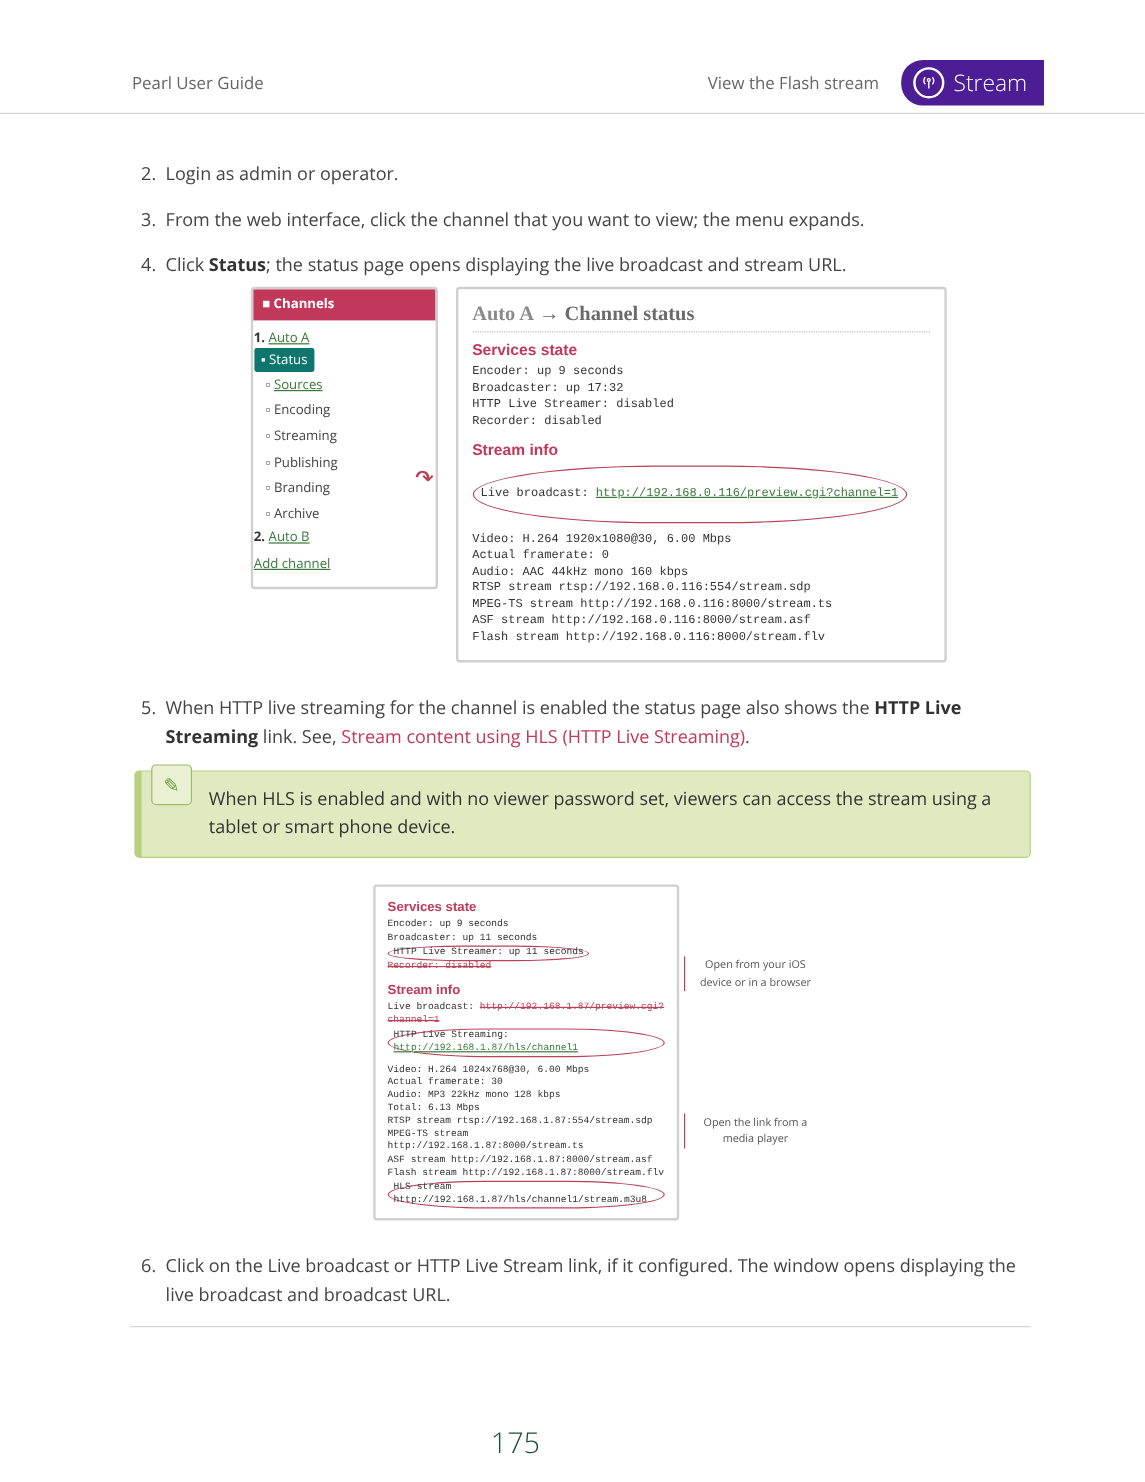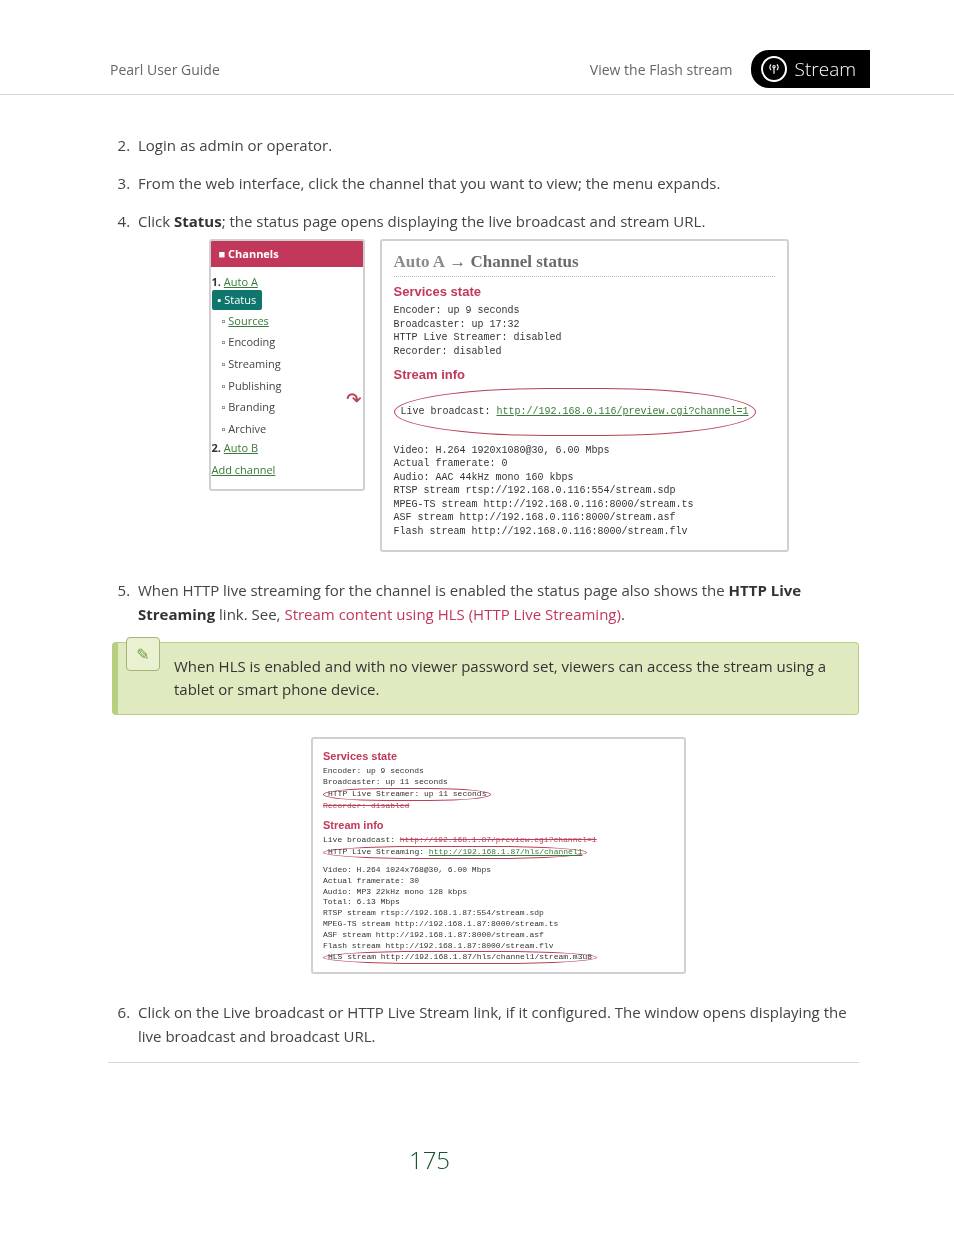--- a/index.html
+++ b/index.html
@@ -14,21 +14,21 @@
   .header-row{
     display:flex;
     align-items:center;
     border-bottom:1px solid #d6d6d6;
     padding:0 90px 6px 110px;
   }
   .hdr-left{flex:1;font-size:14px;color:#666}
   .hdr-center{font-size:14px;color:#666;margin-right:18px}
   .stream-badge{
     display:flex;align-items:center;
-    background:#000000;color:#fff;
+    background:#4c1d95;color:#fff;
     border-radius:18px 0 0 18px;
     padding:6px 14px 6px 10px;
     font-size:19px;font-weight:300;
     margin-right:-6px;
     justify-content:flex-end;
   }
   .stream-badge .circle{
     width:26px;height:26px;border:2px solid #fff;border-radius:50%;
     display:flex;align-items:center;justify-content:center;margin-right:8px;
     font-size:13px;
@@ -194,20 +194,24 @@
           <div>Video: H.264 1024x768@30, 6.00 Mbps</div>
           <div>Actual framerate: 30</div>
           <div>Audio: MP3 22kHz mono 128 kbps</div>
           <div>Total: 6.13 Mbps</div>
           <div>RTSP stream rtsp://192.168.1.87:554/stream.sdp</div>
           <div>MPEG-TS stream http://192.168.1.87:8000/stream.ts</div>
           <div>ASF stream http://192.168.1.87:8000/stream.asf</div>
           <div>Flash stream http://192.168.1.87:8000/stream.flv</div>
           <div class="oval">HLS stream http://192.168.1.87/hls/channel1/stream.m3u8</div>
         </div>
+        <div class="callouts">
+          <div>Open from your iOS device or in a browser</div>
+          <div>Open the link from a media player</div>
+        </div>
       </div>
     </li>
 
     <li><span>Click on the Live broadcast or HTTP Live Stream link, if it configured. The window opens displaying the live broadcast and broadcast URL.</span></li>
   </ol>
 </div>
 
 <div class="footer-rule"></div>
 <div class="pagenum">175</div>
 

